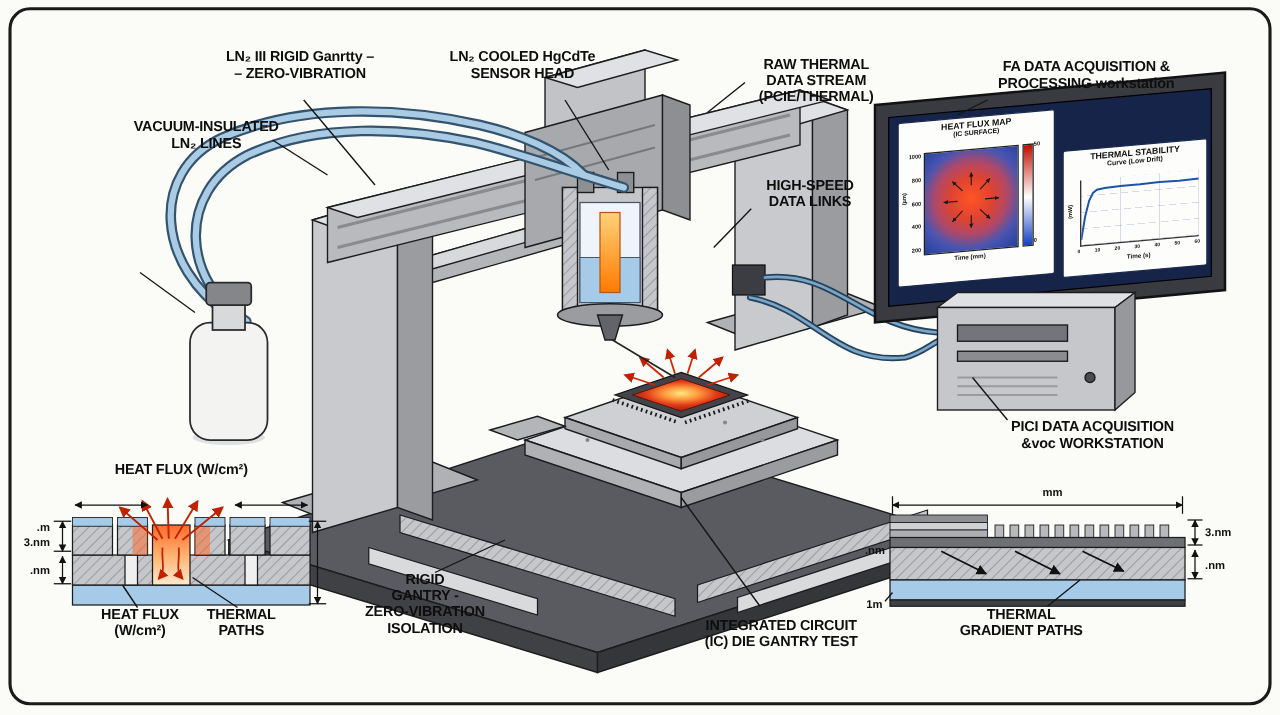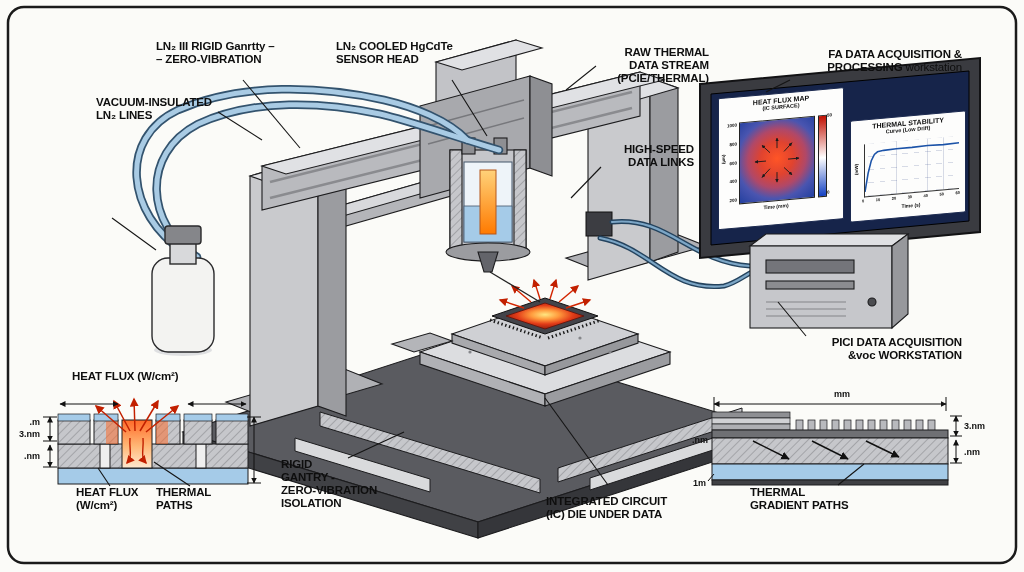--- a/index.html
+++ b/index.html
@@ -1,24 +1,24 @@
 <!DOCTYPE html>
 <html><head>
 <meta charset="utf-8">
 <style>
   html,body{margin:0;padding:0;background:#ffffff}
   .canvas{position:relative;width:1024px;height:572px;background:#fbfbf8;overflow:hidden;
           font-family:"Liberation Sans",sans-serif;color:#0e0e0e}
   svg.art{position:absolute;left:0;top:0;z-index:1}
   .callout{position:absolute;z-index:3;font-weight:700;font-size:11.5px;line-height:1.12;
-           letter-spacing:-0.15px;white-space:nowrap}
+           text-align:center;letter-spacing:-0.15px;white-space:nowrap}
   .callout span{display:block}
   .callout .inline{display:inline}
-  .callout .n{font-weight:400}
-  .la{text-align:right}
+  .callout .n{font-weight:700}
+  .la{text-align:center}
   
   .screen{position:absolute;left:710px;top:93px;width:260px;height:152px;z-index:2;
           transform:skewY(-5.05deg);transform-origin:0 0;pointer-events:none}
   .panel{position:absolute;background:#fdfdfc;border:1px solid #1c2a50;border-radius:2px}
   #panel-map{left:8px;top:6px;width:124px;height:130px}
   #panel-stab{left:140px;top:40px;width:114px;height:100px}
   .p-title{font-size:7px;font-weight:700;text-align:center;margin-top:3px}
   .p-sub{font-size:5.5px;font-weight:700;text-align:center}
   .map-area{position:absolute;left:20px;top:25px;width:74px;height:80px;border:1px solid #222;
     background:radial-gradient(circle at 50% 48%, #ff5526 0%, #e0432f 30%, #b04868 52%, #4a55b0 72%, #23409f 100%)}
@@ -426,20 +426,20 @@
   <span>PATHS</span>
 </div>
 <div class="callout" id="cl-rigid">
   <span>RIGID</span>
   <span>GANTRY -</span>
   <span>ZERO-VIBRATION</span>
   <span>ISOLATION</span>
 </div>
 <div class="callout" id="cl-ic">
   <span>INTEGRATED CIRCUIT</span>
-  <span>(IC) DIE UNDER DATA</span>
+  <span>(IC) DIE GANTRY TEST</span>
 </div>
 <div class="callout" id="cl-grad">
   <span>THERMAL</span>
   <span>GRADIENT PATHS</span>
 </div>
 
 </div>
 
 </body></html>

